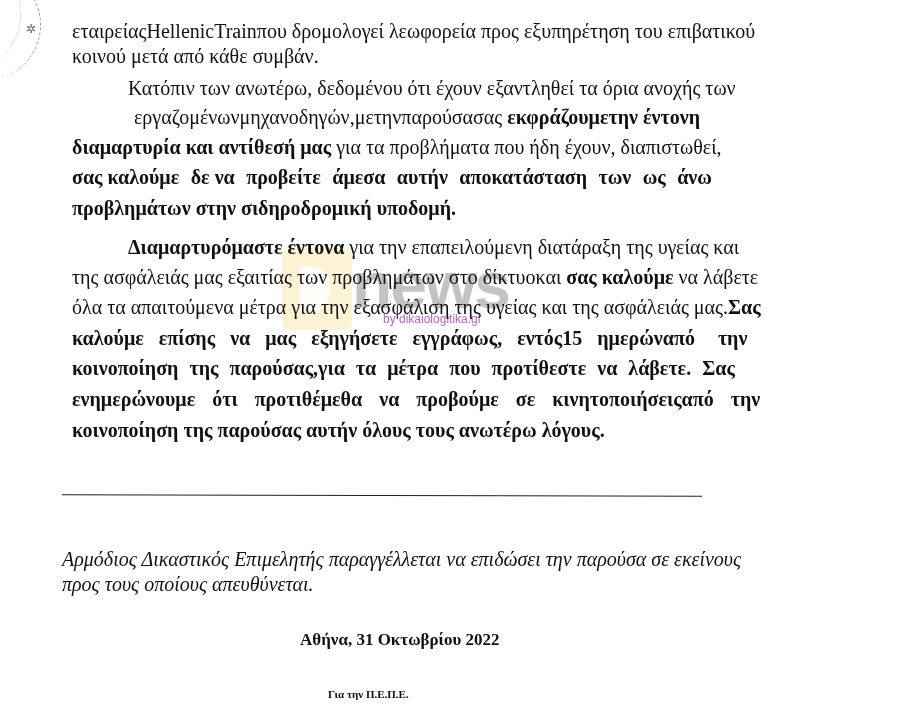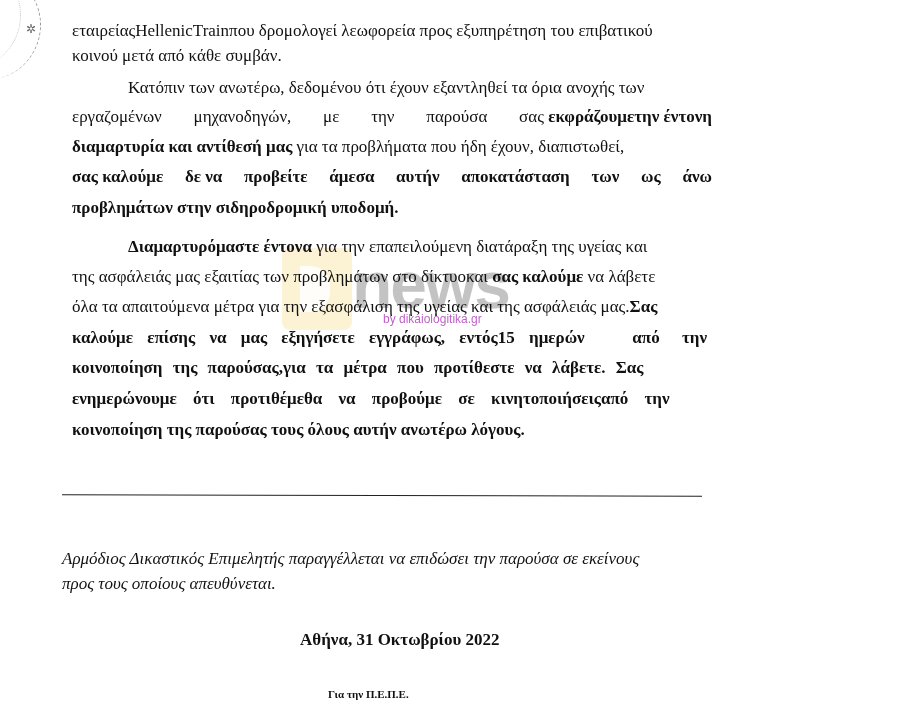--- a/index.html
+++ b/index.html
@@ -1,21 +1,21 @@
 <!DOCTYPE html>
 <html><head>
 <meta charset="utf-8">
 <style>
   html, body { margin:0; padding:0; }
   body {
     width:900px; height:710px; overflow:hidden; background:#ffffff;
     position:relative; font-family:"Liberation Serif","DejaVu Serif",serif; color:#111;
   }
   .page { position:absolute; left:0; top:0; width:900px; height:710px; }
-  .line { position:absolute; white-space:nowrap; font-size:17px; line-height:20px; }
+  .line { position:absolute; white-space:nowrap; font-size:20px; line-height:20px; }
   .just { display:flex; justify-content:space-between; }
   .b { font-weight:bold; }
   .u { text-underline-offset:2px; }
   .i { font-style:italic; }
   .rule { position:absolute; left:62px; top:495px; width:640px; height:0; border-top:1.3px solid #222; transform:rotate(0.15deg); }
   .stamp { position:absolute; left:-40px; top:-30px; width:80px; height:110px; border-right:1.5px dashed #555; border-radius:0 60px 60px 0; opacity:.6; }
   .stamp2 { position:absolute; left:-60px; top:-40px; width:80px; height:110px; border-right:1px dotted #888; border-radius:0 60px 60px 0; opacity:.5; }
   .star { position:absolute; left:26px; top:22px; font-size:12px; color:#666; }
   .wm-logo { position:absolute; left:282px; top:248px; width:70px; height:82px; background:#f5c542; opacity:.22; border-radius:8px; }
   .wm-logo:after { content:""; position:absolute; left:18px; top:18px; width:30px; height:46px; background:#fff; border-radius:0 20px 20px 0; opacity:.9; }
@@ -32,21 +32,21 @@
   <div class="star">✲</div>
 
   <div class="wm-logo"></div>
   <div class="wm-text">news</div>
   <div class="wm-sub">by dikaiologitika.gr</div>
 
   <div class="line" style="left:72px; top:21px;">εταιρείαςHellenicTrainπου δρομολογεί λεωφορεία προς εξυπηρέτηση του επιβατικού</div>
   <div class="line" style="left:72px; top:46px;">κοινού μετά από κάθε συμβάν.</div>
 
   <div class="line" style="left:128px; top:78px;text-align:right;">Κατόπιν των ανωτέρω, δεδομένου ότι έχουν εξαντληθεί τα όρια ανοχής των</div>
-  <div class="line just" style="left:72px; top:107px; width:640px;">
+  <div class="line just" style="left:60px; top:107px; width:640px;justify-content:flex-end;">
     <span>εργαζομένων</span>
     <span>μηχανοδηγών,</span>
     <span>με</span>
     <span>την</span>
     <span>παρούσα</span>
     <span><span>σας</span> <span class="b u">εκφράζουμετην έντονη</span></span>
   </div>
   <div class="line" style="left:72px; top:137px; width:640px;">
     <span class="b u">διαμαρτυρία</span>
     <span class="b">και αντίθεσή μας</span>
@@ -80,21 +80,21 @@
   <div class="line just b" style="left:72px; top:328px; width:635px;">
     <span class="u" style="word-spacing:10px;">καλούμε επίσης να μας εξηγήσετε εγγράφως, εντός15 ημερών</span>
     <span style="word-spacing:18px;">από την</span>
   </div>
   <div class="line b" style="left:72px; top:358px; width:640px; word-spacing:6px;">
     <span>κοινοποίηση της παρούσας,για τα</span>
     <span class="u">μέτρα</span>
     <span>που προτίθεστε να λάβετε. Σας</span>
   </div>
   <div class="line b" style="left:72px; top:389px; word-spacing:12px;">ενημερώνουμε ότι προτιθέμεθα να προβούμε σε κινητοποιήσειςαπό την</div>
-  <div class="line b" style="left:72px; top:420px;">κοινοποίηση της παρούσας τους όλους αυτήν ανωτέρω λόγους.</div>
+  <div class="line b" style="left:72px; top:420px;">κοινοποίηση της παρούσας αυτήν όλους τους ανωτέρω λόγους.</div>
 
   <div class="rule"></div>
 
   <div class="line i" style="left:62px; top:549px;">Αρμόδιος Δικαστικός Επιμελητής παραγγέλλεται να επιδώσει την παρούσα σε εκείνους</div>
   <div class="line i" style="left:62px; top:574px;">προς τους οποίους απευθύνεται.</div>
 
   <div class="line b" style="left:300px; top:630px; font-size:17px;">Αθήνα, 31 Οκτωβρίου 2022</div>
   <div class="line b" style="left:328px; top:684px; font-size:11px;">Για την Π.Ε.Π.Ε.</div>
 
 </div>

